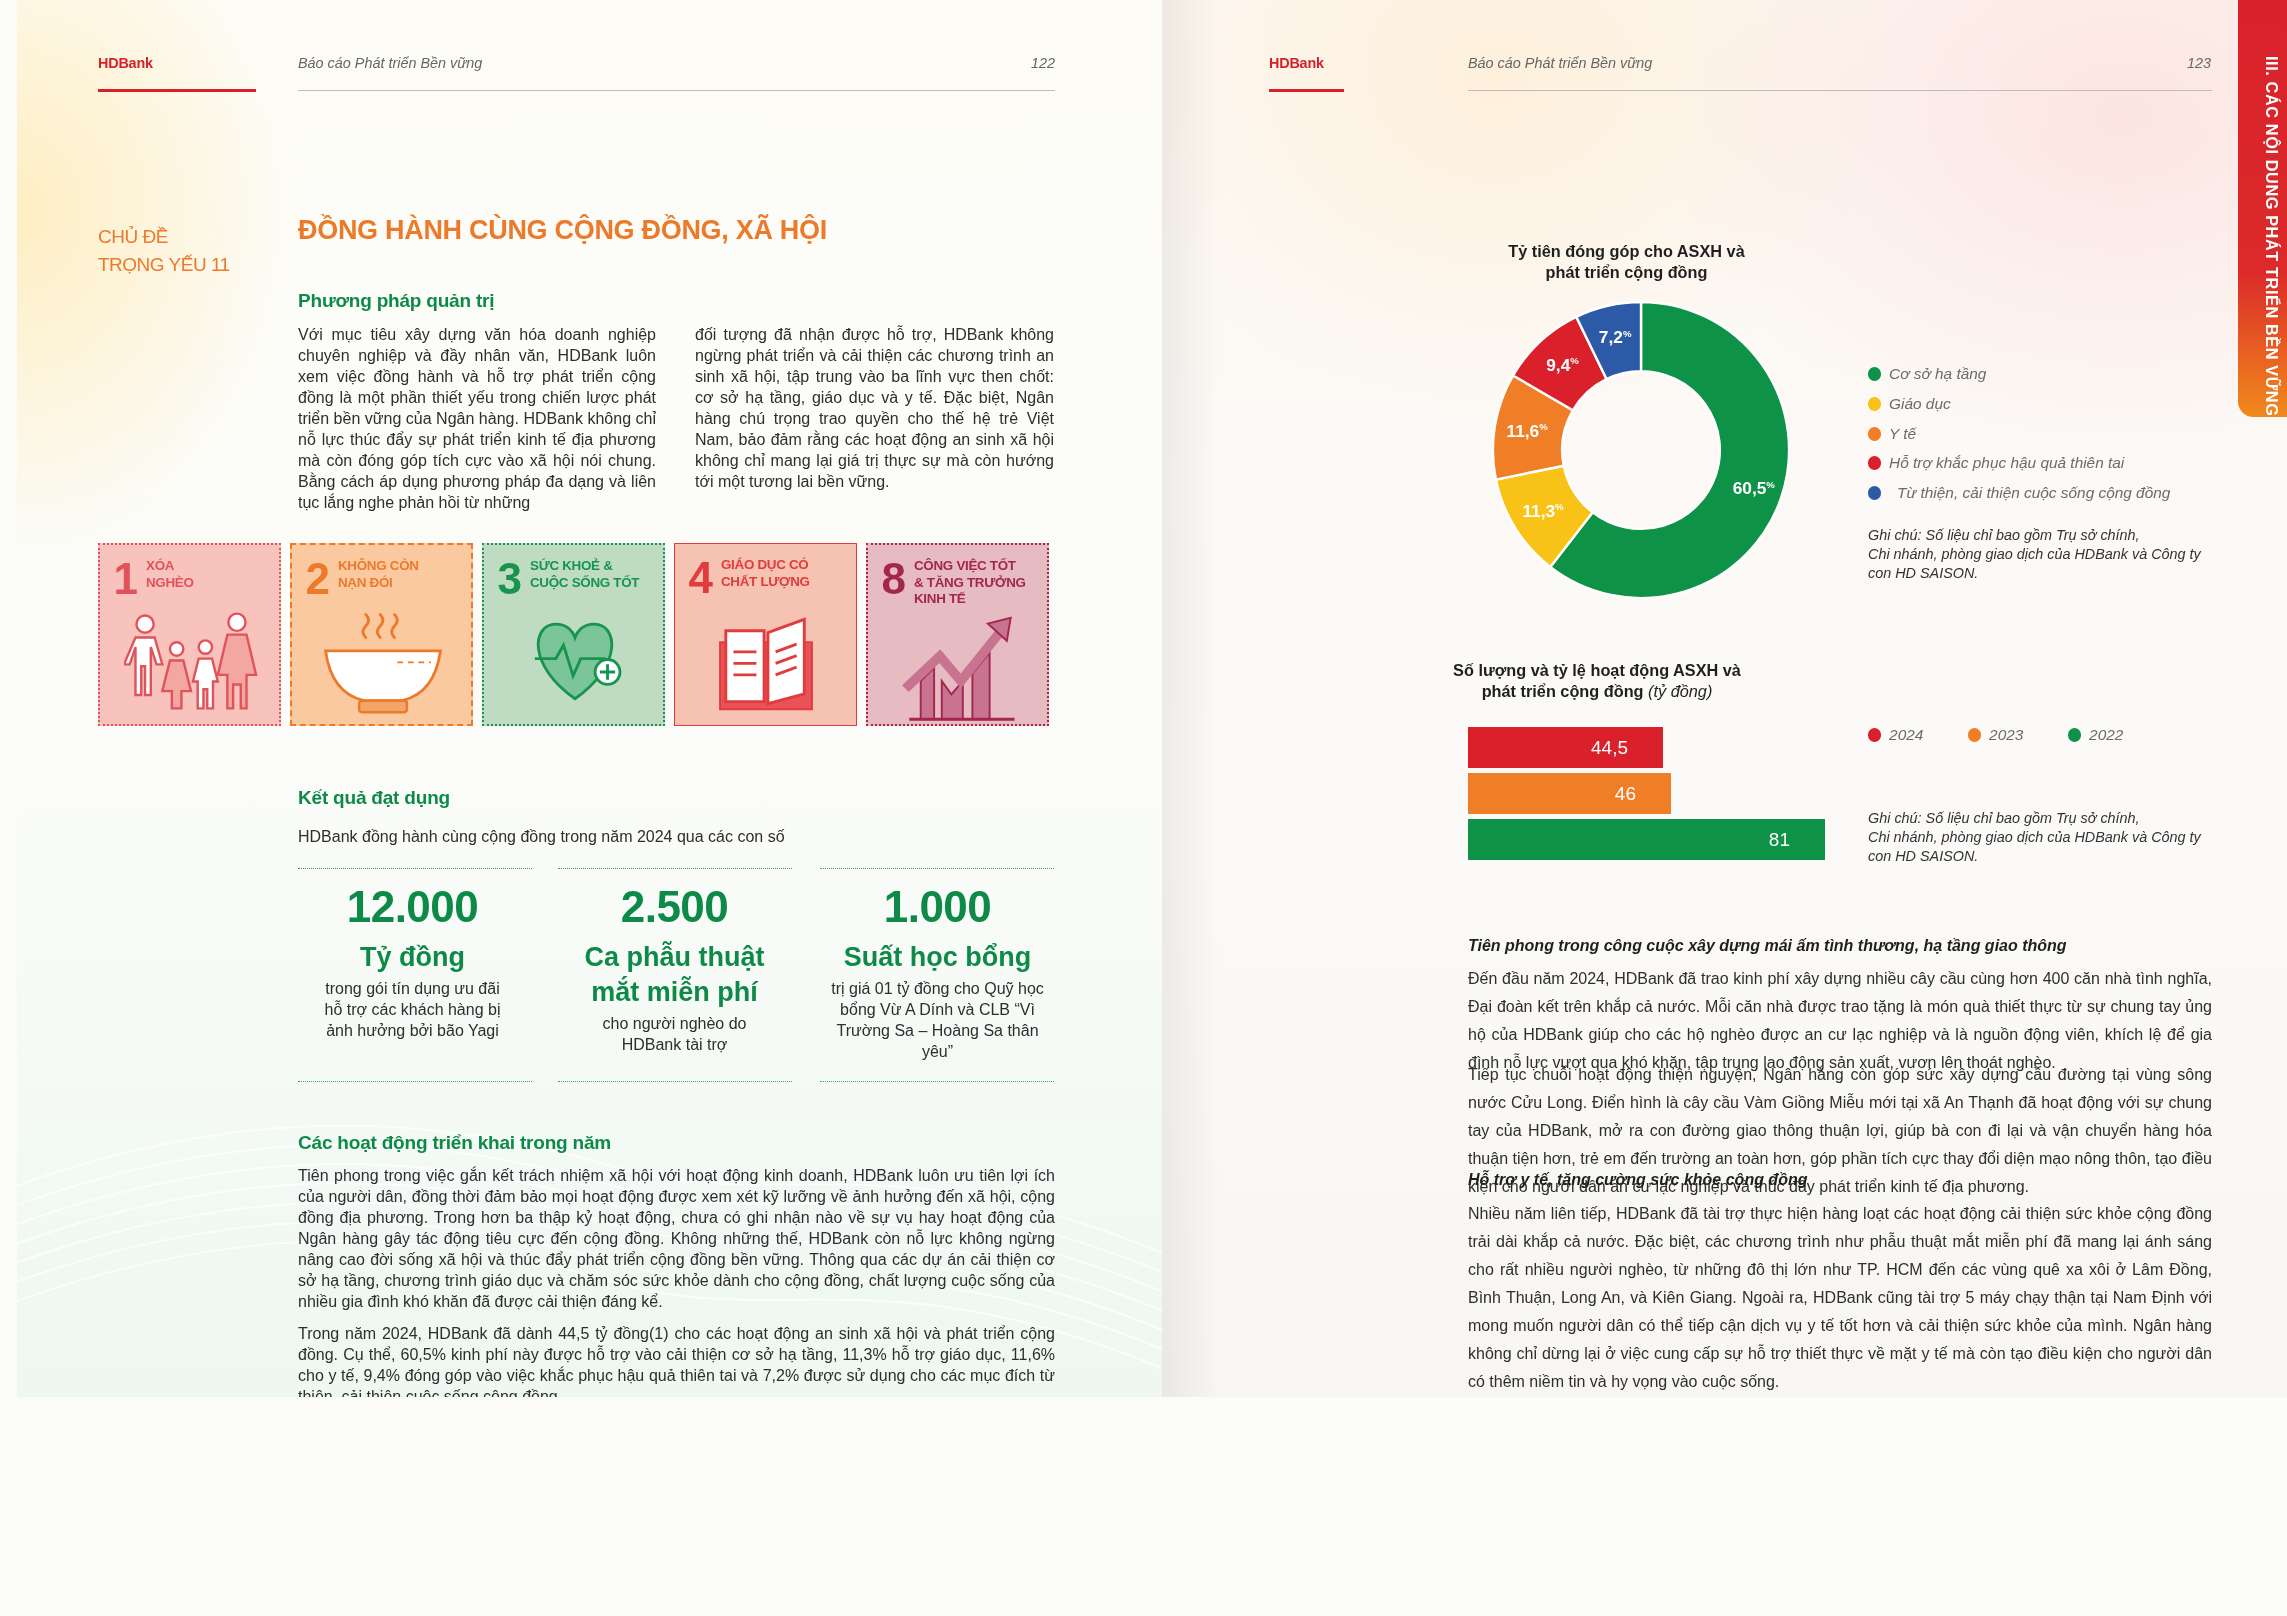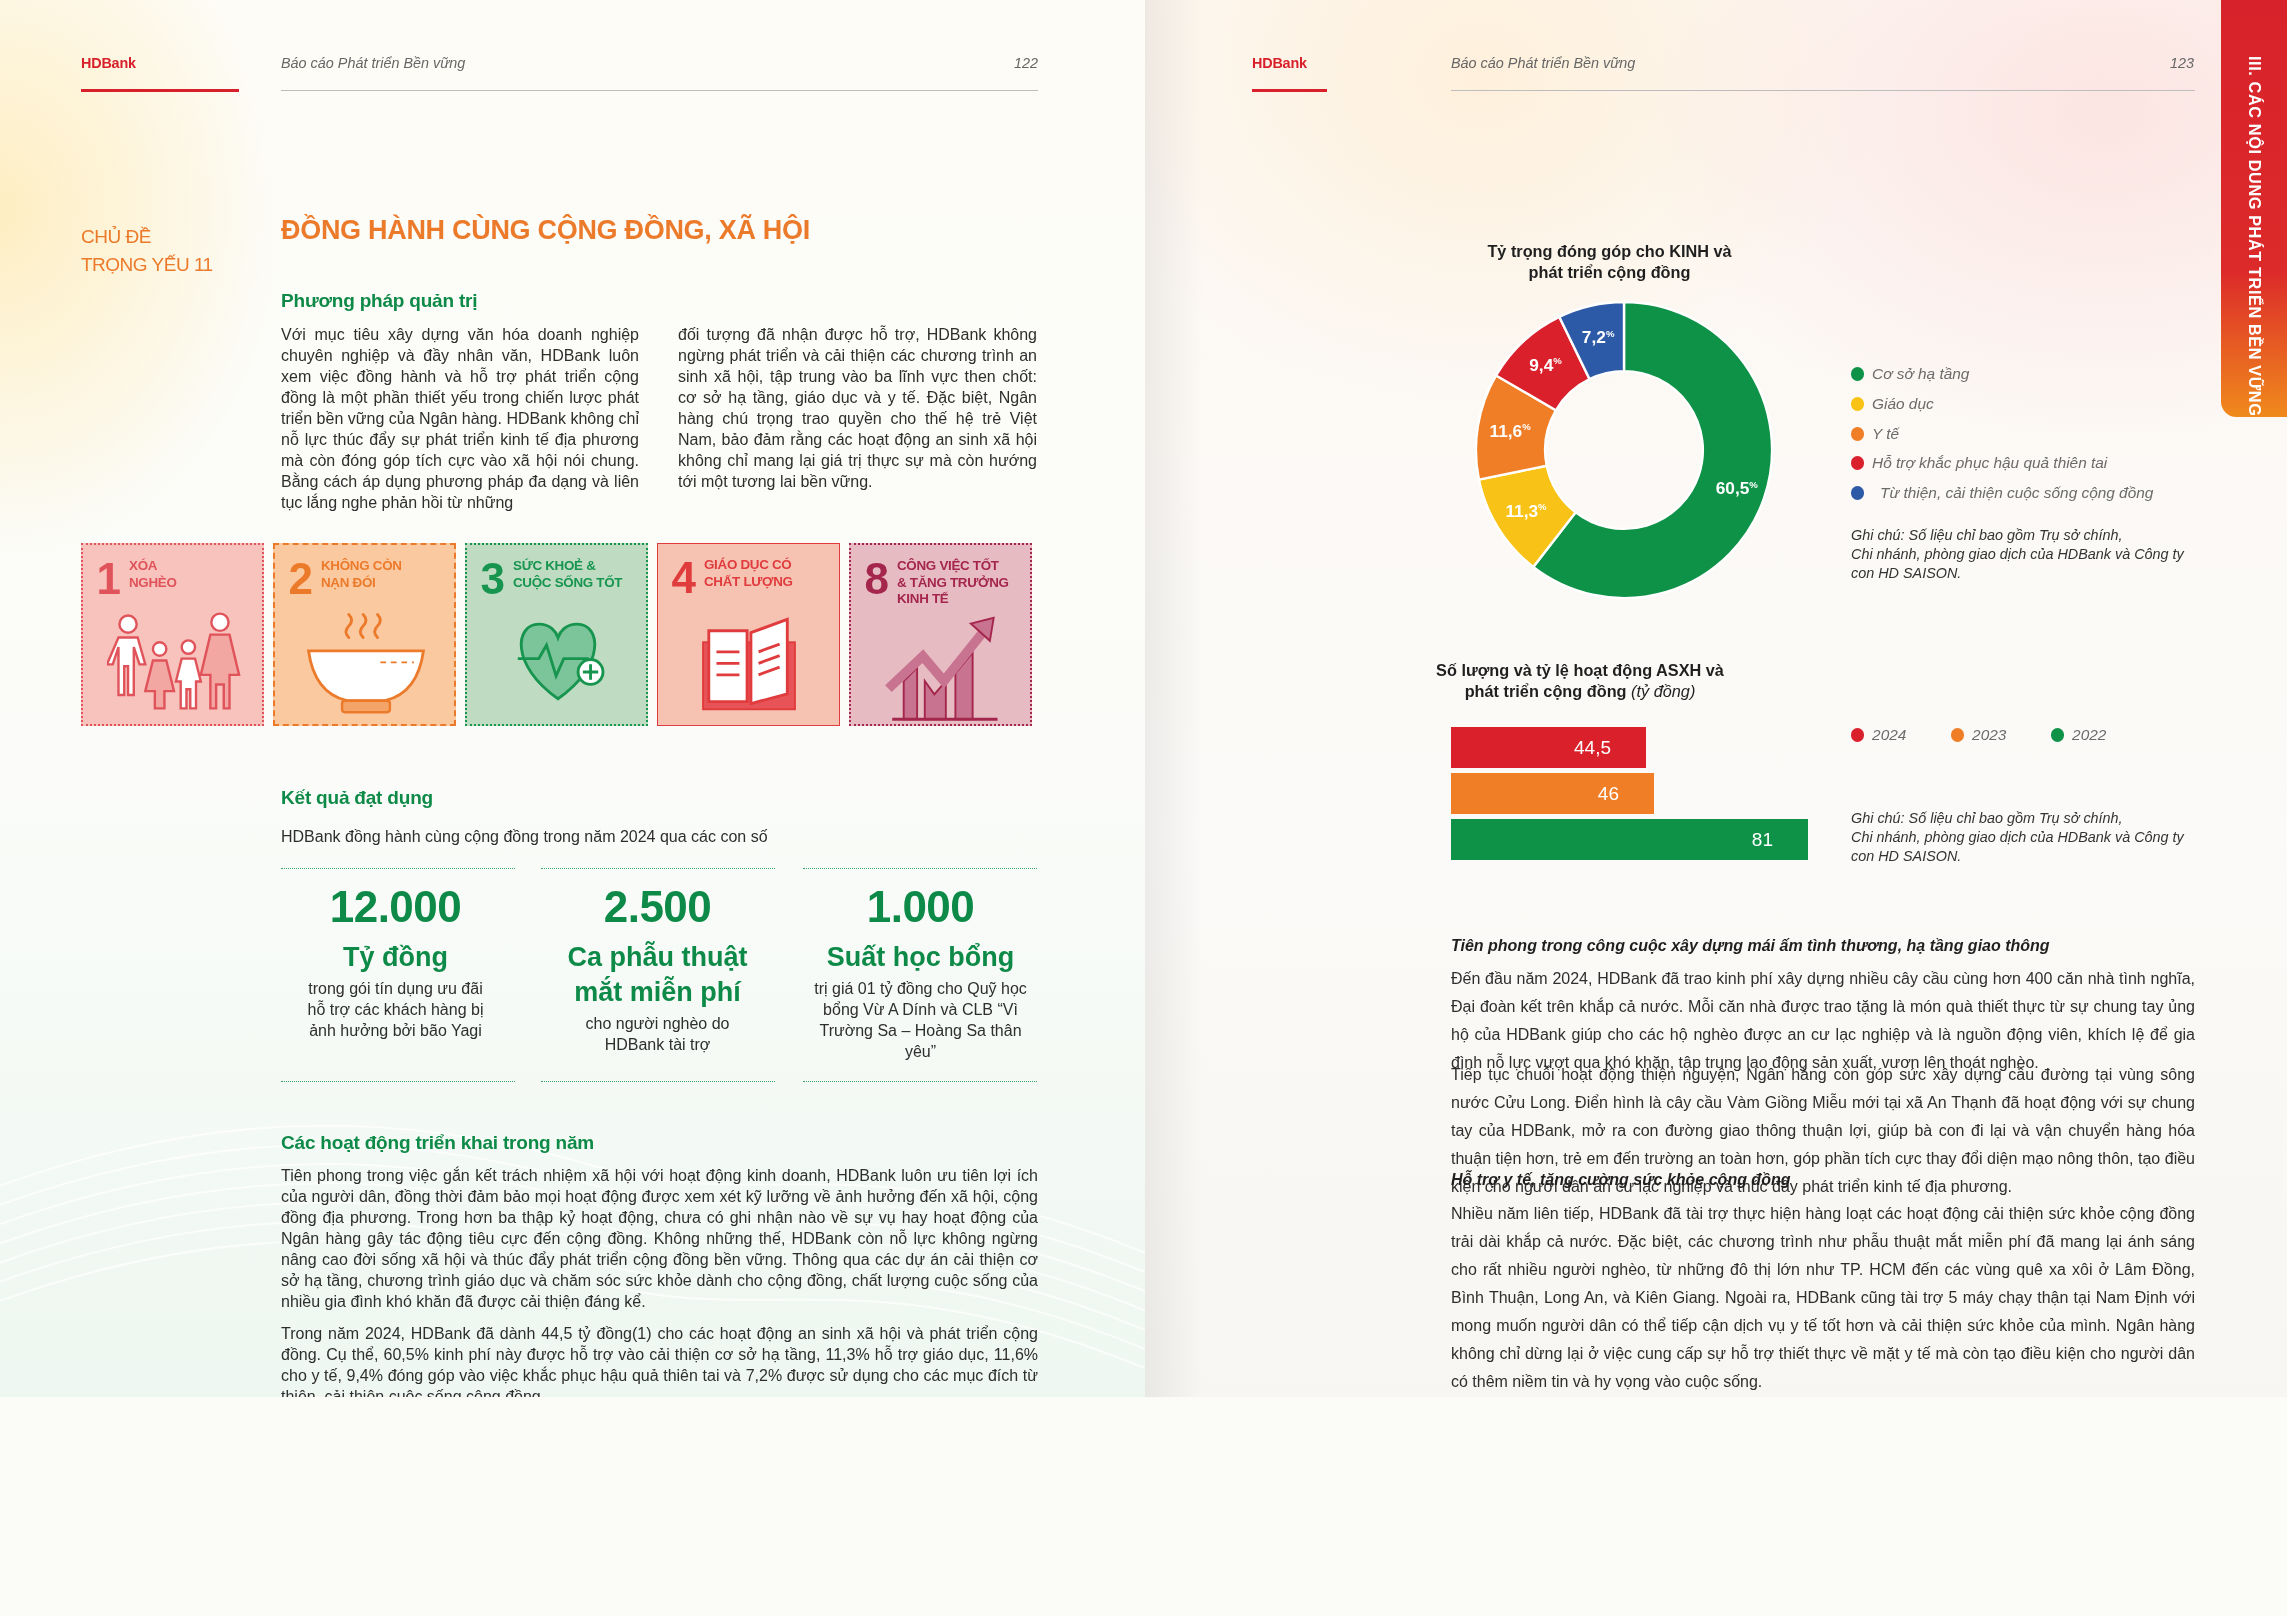--- a/index.html
+++ b/index.html
@@ -1,19 +1,19 @@
 <!DOCTYPE html>
 <html><head>
 <meta charset="utf-8">
 <style>
   * { box-sizing: border-box; margin: 0; padding: 0; }
   html, body { width: 2287px; height: 1617px; overflow: hidden; }
   body { font-family: "Liberation Sans", sans-serif; color: #2b2b2b; position: relative; background: #fbfbf8; }
 
-  .page { position: absolute; top: 0; height: 1397px; overflow: hidden; }
+  .page { position: absolute; top: 0; height: 1397px; overflow: hidden; margin-left: 17px; }
   .page-left { left: 0; width: 1145px;
     background:
       radial-gradient(ellipse 403px 500px at 0px 211px, rgba(255,226,150,0.55), rgba(255,240,200,0) 70%),
       linear-gradient(180deg, #fdfcf7 0%, #fbfcf9 55%, #eef7f1 100%);
   }
   .page-right { left: 1145px; width: 1142px;
     background:
       linear-gradient(90deg, rgba(0,0,0,0.06) 0px, rgba(0,0,0,0) 58px),
       radial-gradient(ellipse 672px 480px at 961px 115px, rgba(250,205,205,0.45), rgba(255,255,255,0) 70%),
       radial-gradient(ellipse 576px 480px at 336px 77px, rgba(255,230,190,0.45), rgba(255,255,255,0) 70%),
@@ -219,21 +219,21 @@
   <div class="hd-red-line" style="left:107px;width:75px"></div>
   <div class="hd-title" style="left:306px">Báo cáo Phát triển Bền vững</div>
   <div class="hd-num" style="left:961px;width:88px">123</div>
   <div class="hd-gray-line" style="left:306px;width:744px"></div>
 
   <div class="side-tab">
     <div class="side-tab-text">III. CÁC NỘI DUNG PHÁT TRIỂN BỀN VỮNG</div>
   </div>
 
   <div class="chart-title" style="left:306px;top:241px;width:317px">
-    <div>Tỷ trọng đóng góp cho KINH và</div>
+    <div>Tỷ tiên đóng góp cho ASXH và</div>
     <div>phát triển cộng đồng</div>
   </div>
   <svg style="position:absolute;left:329px;top:300px" width="300" height="300" viewBox="-156 -156 312 312">
     <g id="donut-slices">
         <path d="M0 -154 A154 154 0 1 1 -94.38768626255835 121.68387190585634 L-50.25837839954406 64.79271101480663 A82 82 0 1 0 0 -82Z" fill="#0e9248" stroke="#fff" stroke-width="2.5"></path>
         <path d="M-94.38768626255835 121.68387190585634 A154 154 0 0 1 -150.897678067174 30.755336999218695 L-80.34811429550824 16.376218402181383 A82 82 0 0 0 -50.25837839954406 64.79271101480663Z" fill="#f8c316" stroke="#fff" stroke-width="2.5"></path>
         <path d="M-150.897678067174 30.755336999218695 A154 154 0 0 1 -133.04420624769665 -77.55797305190714 L-70.84172020981251 -41.29710253413238 A82 82 0 0 0 -80.34811429550824 16.376218402181383Z" fill="#f07e26" stroke="#fff" stroke-width="2.5"></path>
         <path d="M-133.04420624769665 -77.55797305190714 A154 154 0 0 1 -67.31582806424375 -138.5084087412211 L-35.84349286537654 -73.75123062844241 A82 82 0 0 0 -70.84172020981251 -41.29710253413238Z" fill="#d9202b" stroke="#fff" stroke-width="2.5"></path>
         <path d="M-67.31582806424375 -138.5084087412211 A154 154 0 0 1 -3.7719121413738476e-14 -154 L-2.0084207506016593e-14 -82 A82 82 0 0 0 -35.84349286537654 -73.75123062844241Z" fill="#2d5aa6" stroke="#fff" stroke-width="2.5"></path>
       </g>

